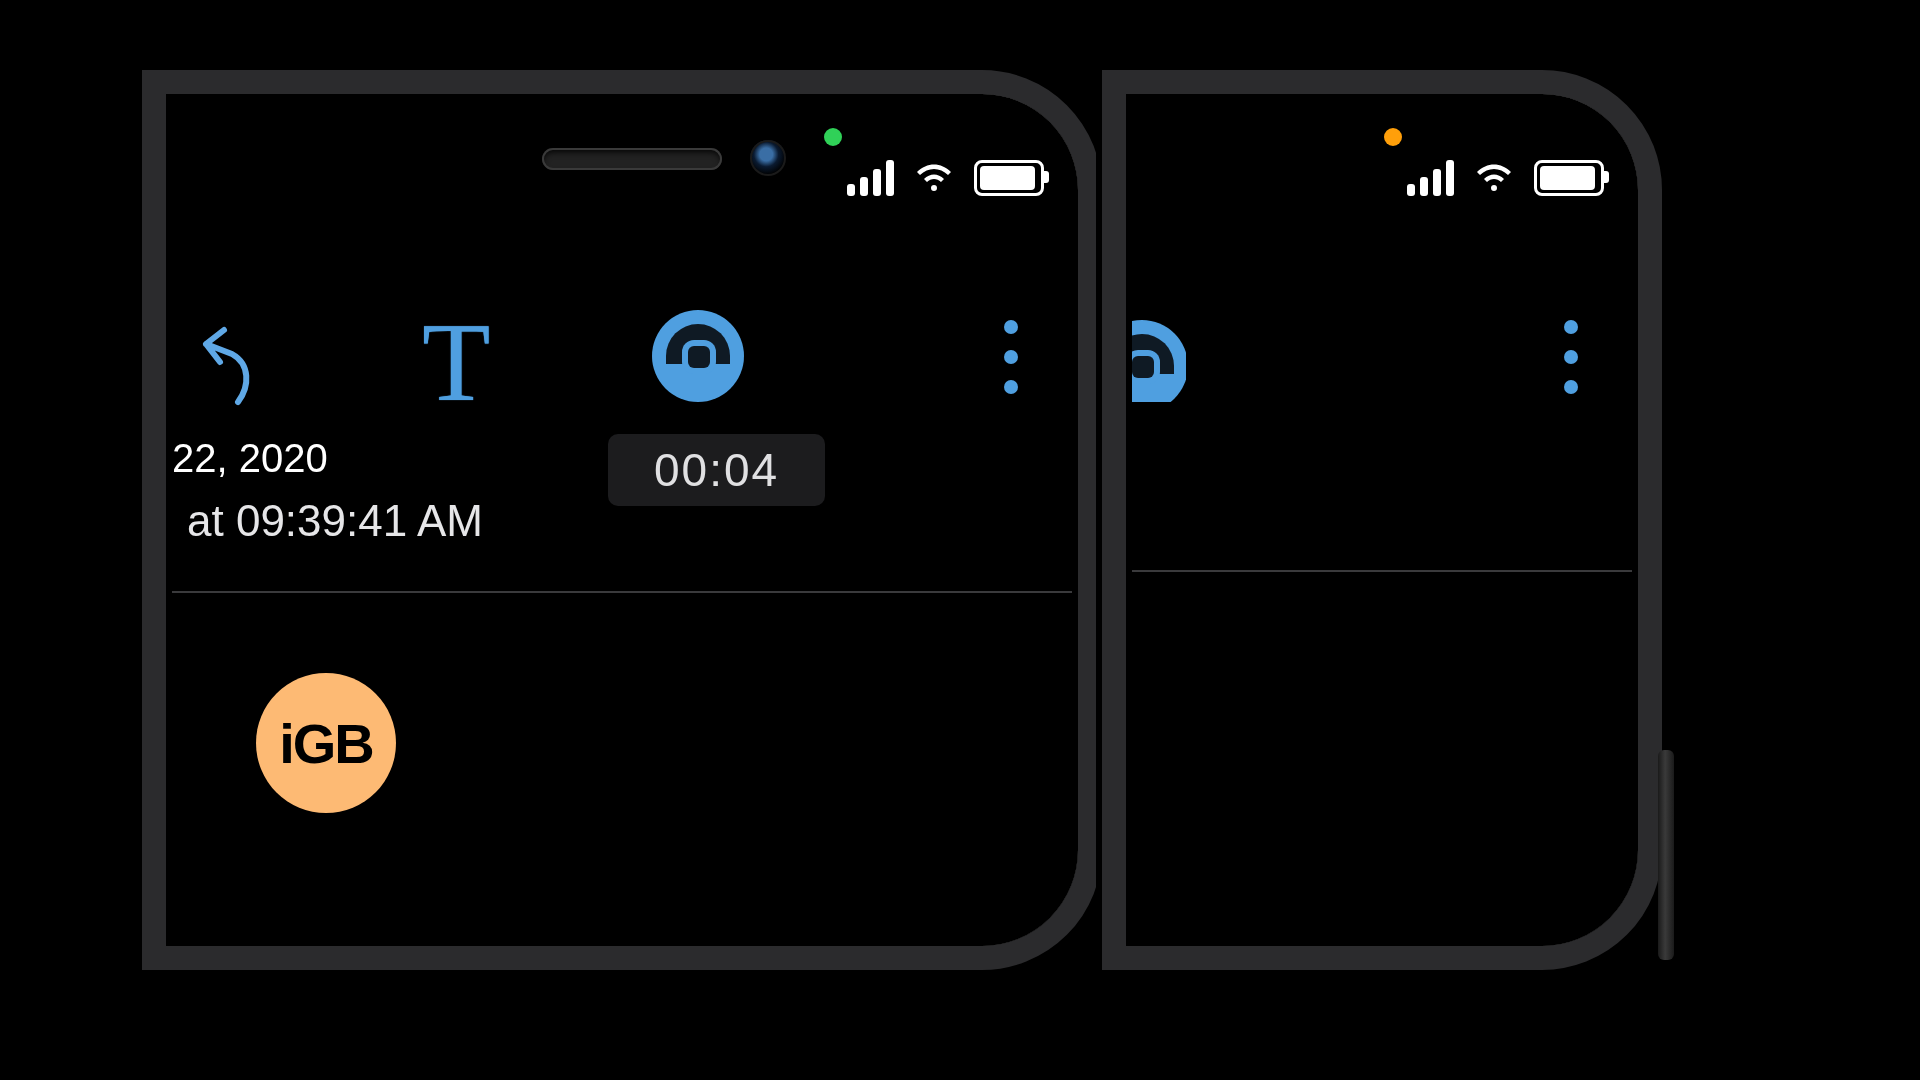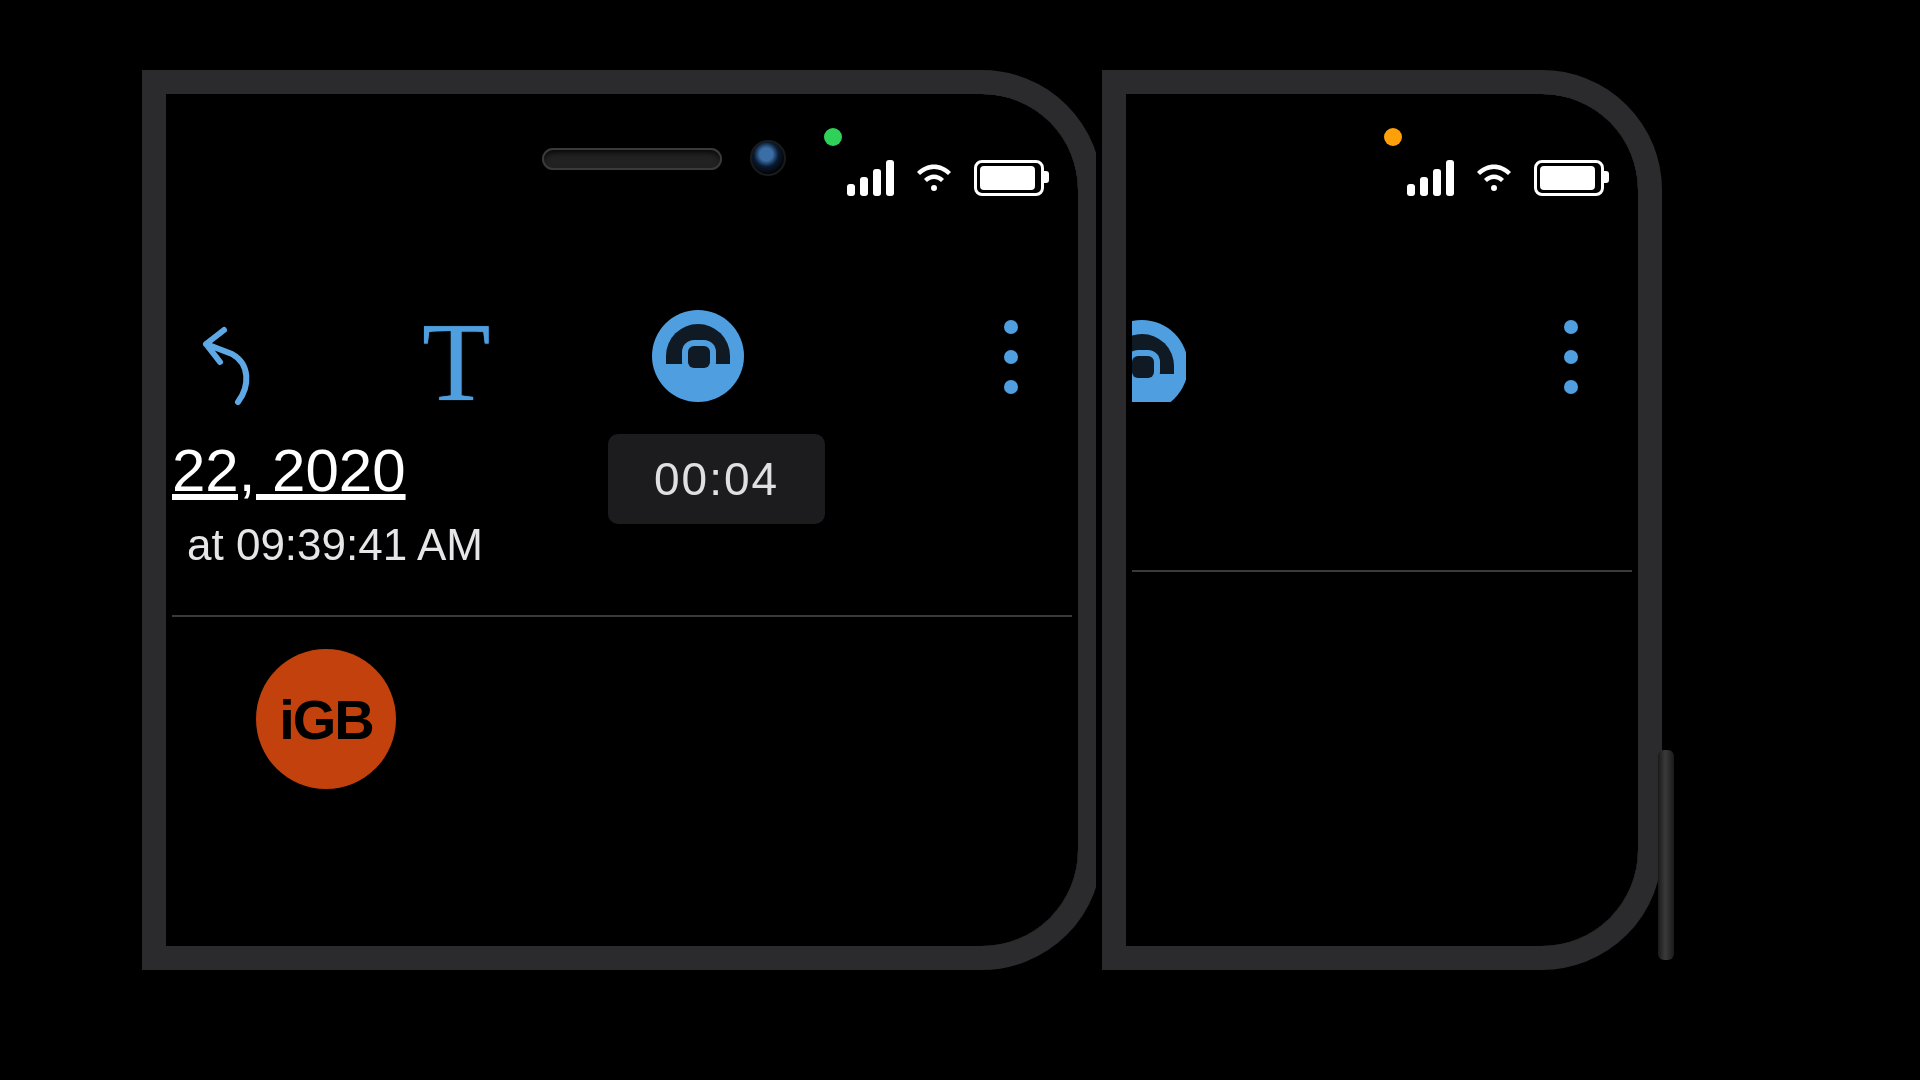--- a/index.html
+++ b/index.html
@@ -200,36 +200,35 @@
   .kebab span{ width:14px; height:14px; border-radius:50%; background:#4f9fe0; display:block;}
   
   .header-area{
     position:absolute;
     top:336px;
     left:0; right:0;
     border-bottom:2px solid #3a3a3c;
     padding:0 0 30px 0;
   }
   .title-main{
-    font-size:60px;
+    font-size:40px;
     font-weight:400;
     color:#fff;
     margin:0 0 2px 0;
-    text-decoration:underline;
   }
   .title-sub{
     font-size:44px;
     color:#e6e6e8;
     margin:15px;
   }
   .timer{
     position:absolute;
     top:334px;
     left:436px;
-    padding:18px 46px;
+    padding:9px 46px;
     background:#1c1c1e;
     border-radius:10px;
     font-size:46px;
     letter-spacing:2px;
     color:#e0e0e2;
     font-variant-numeric: tabular-nums;
   }
   
   .side-button{
     position:absolute;
@@ -268,24 +267,24 @@
   }
   .phone.right .status{ right:28px; }
   .phone.right .indicator-dot{ right:230px; }
   .phone.right .hr-line{
     position:absolute; top:470px; left:0; right:0; height:2px; background:#3a3a3c;
   }
   
   .watermark{
     position:absolute;
     left:24px;
-    bottom:30px;
+    bottom:6px;
     width:140px; height:140px;
     border-radius:50%;
-    background:#c2410c;
+    background:#fdba74;
     display:flex;
     align-items:center;
     justify-content:center;
     font-family: Arial Black, Arial, sans-serif;
     font-weight:900;
     font-size:56px;
     color:#000;
     letter-spacing:-2px;
   }
 </style>

